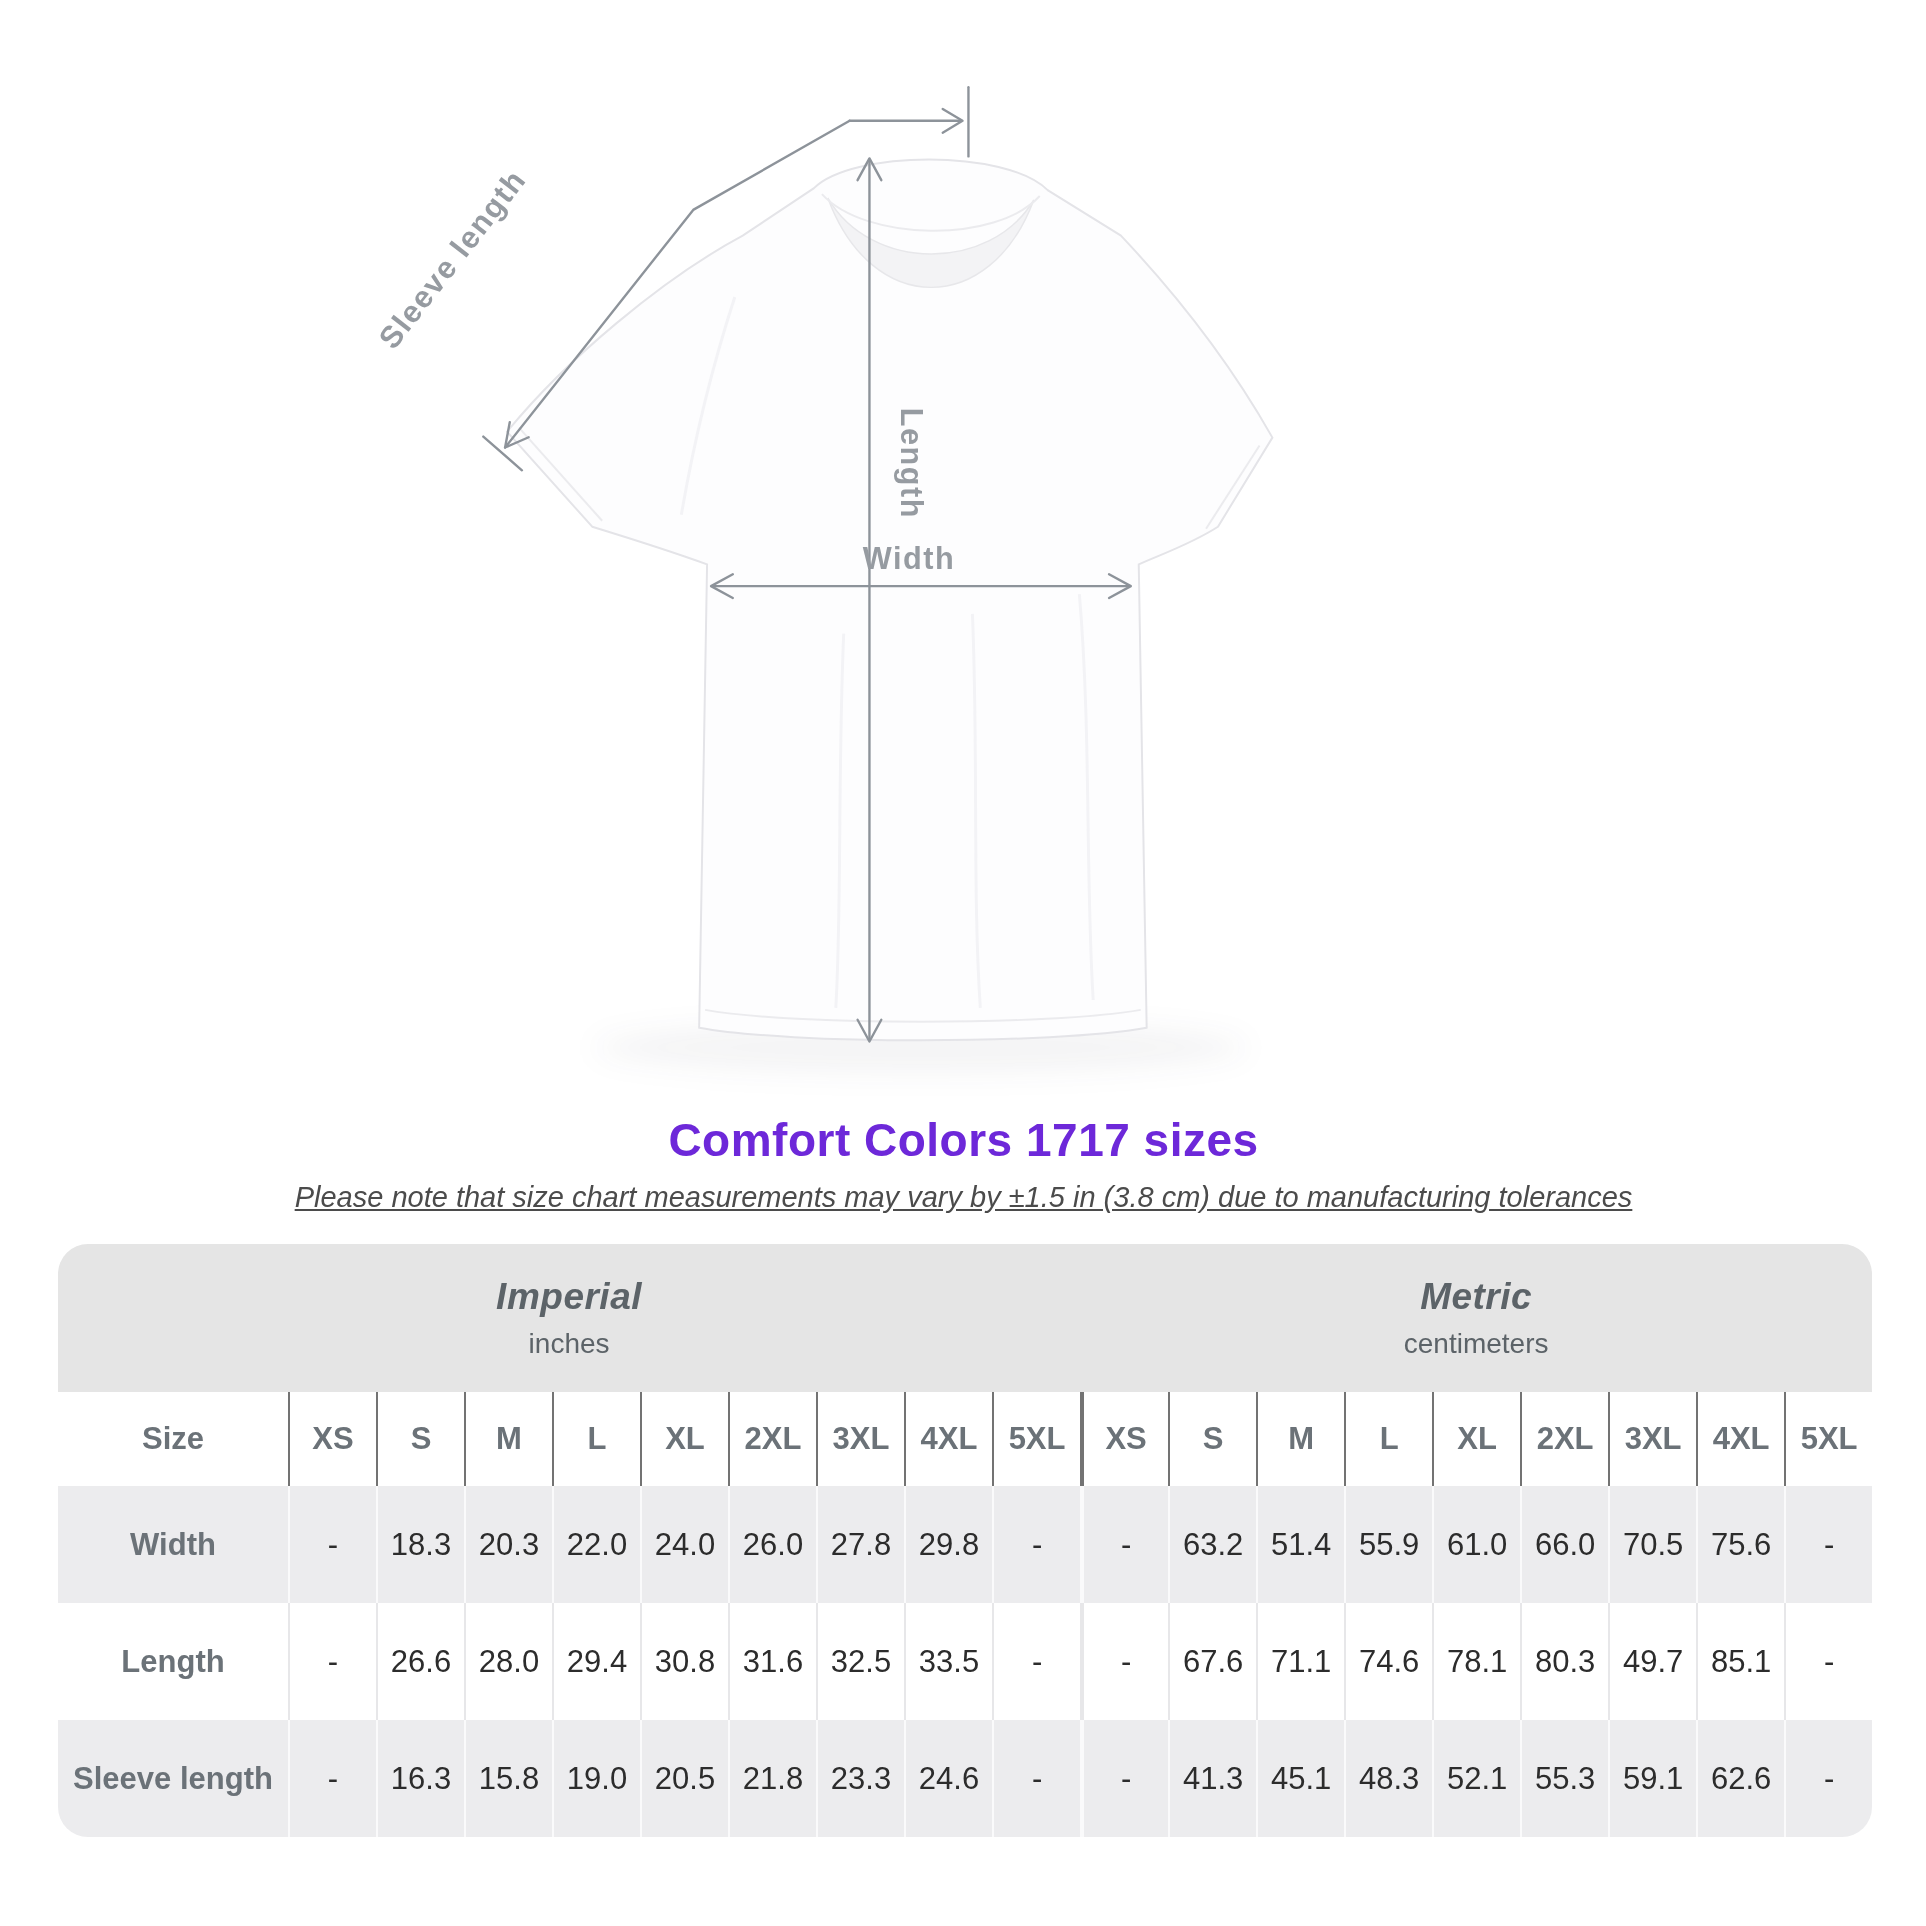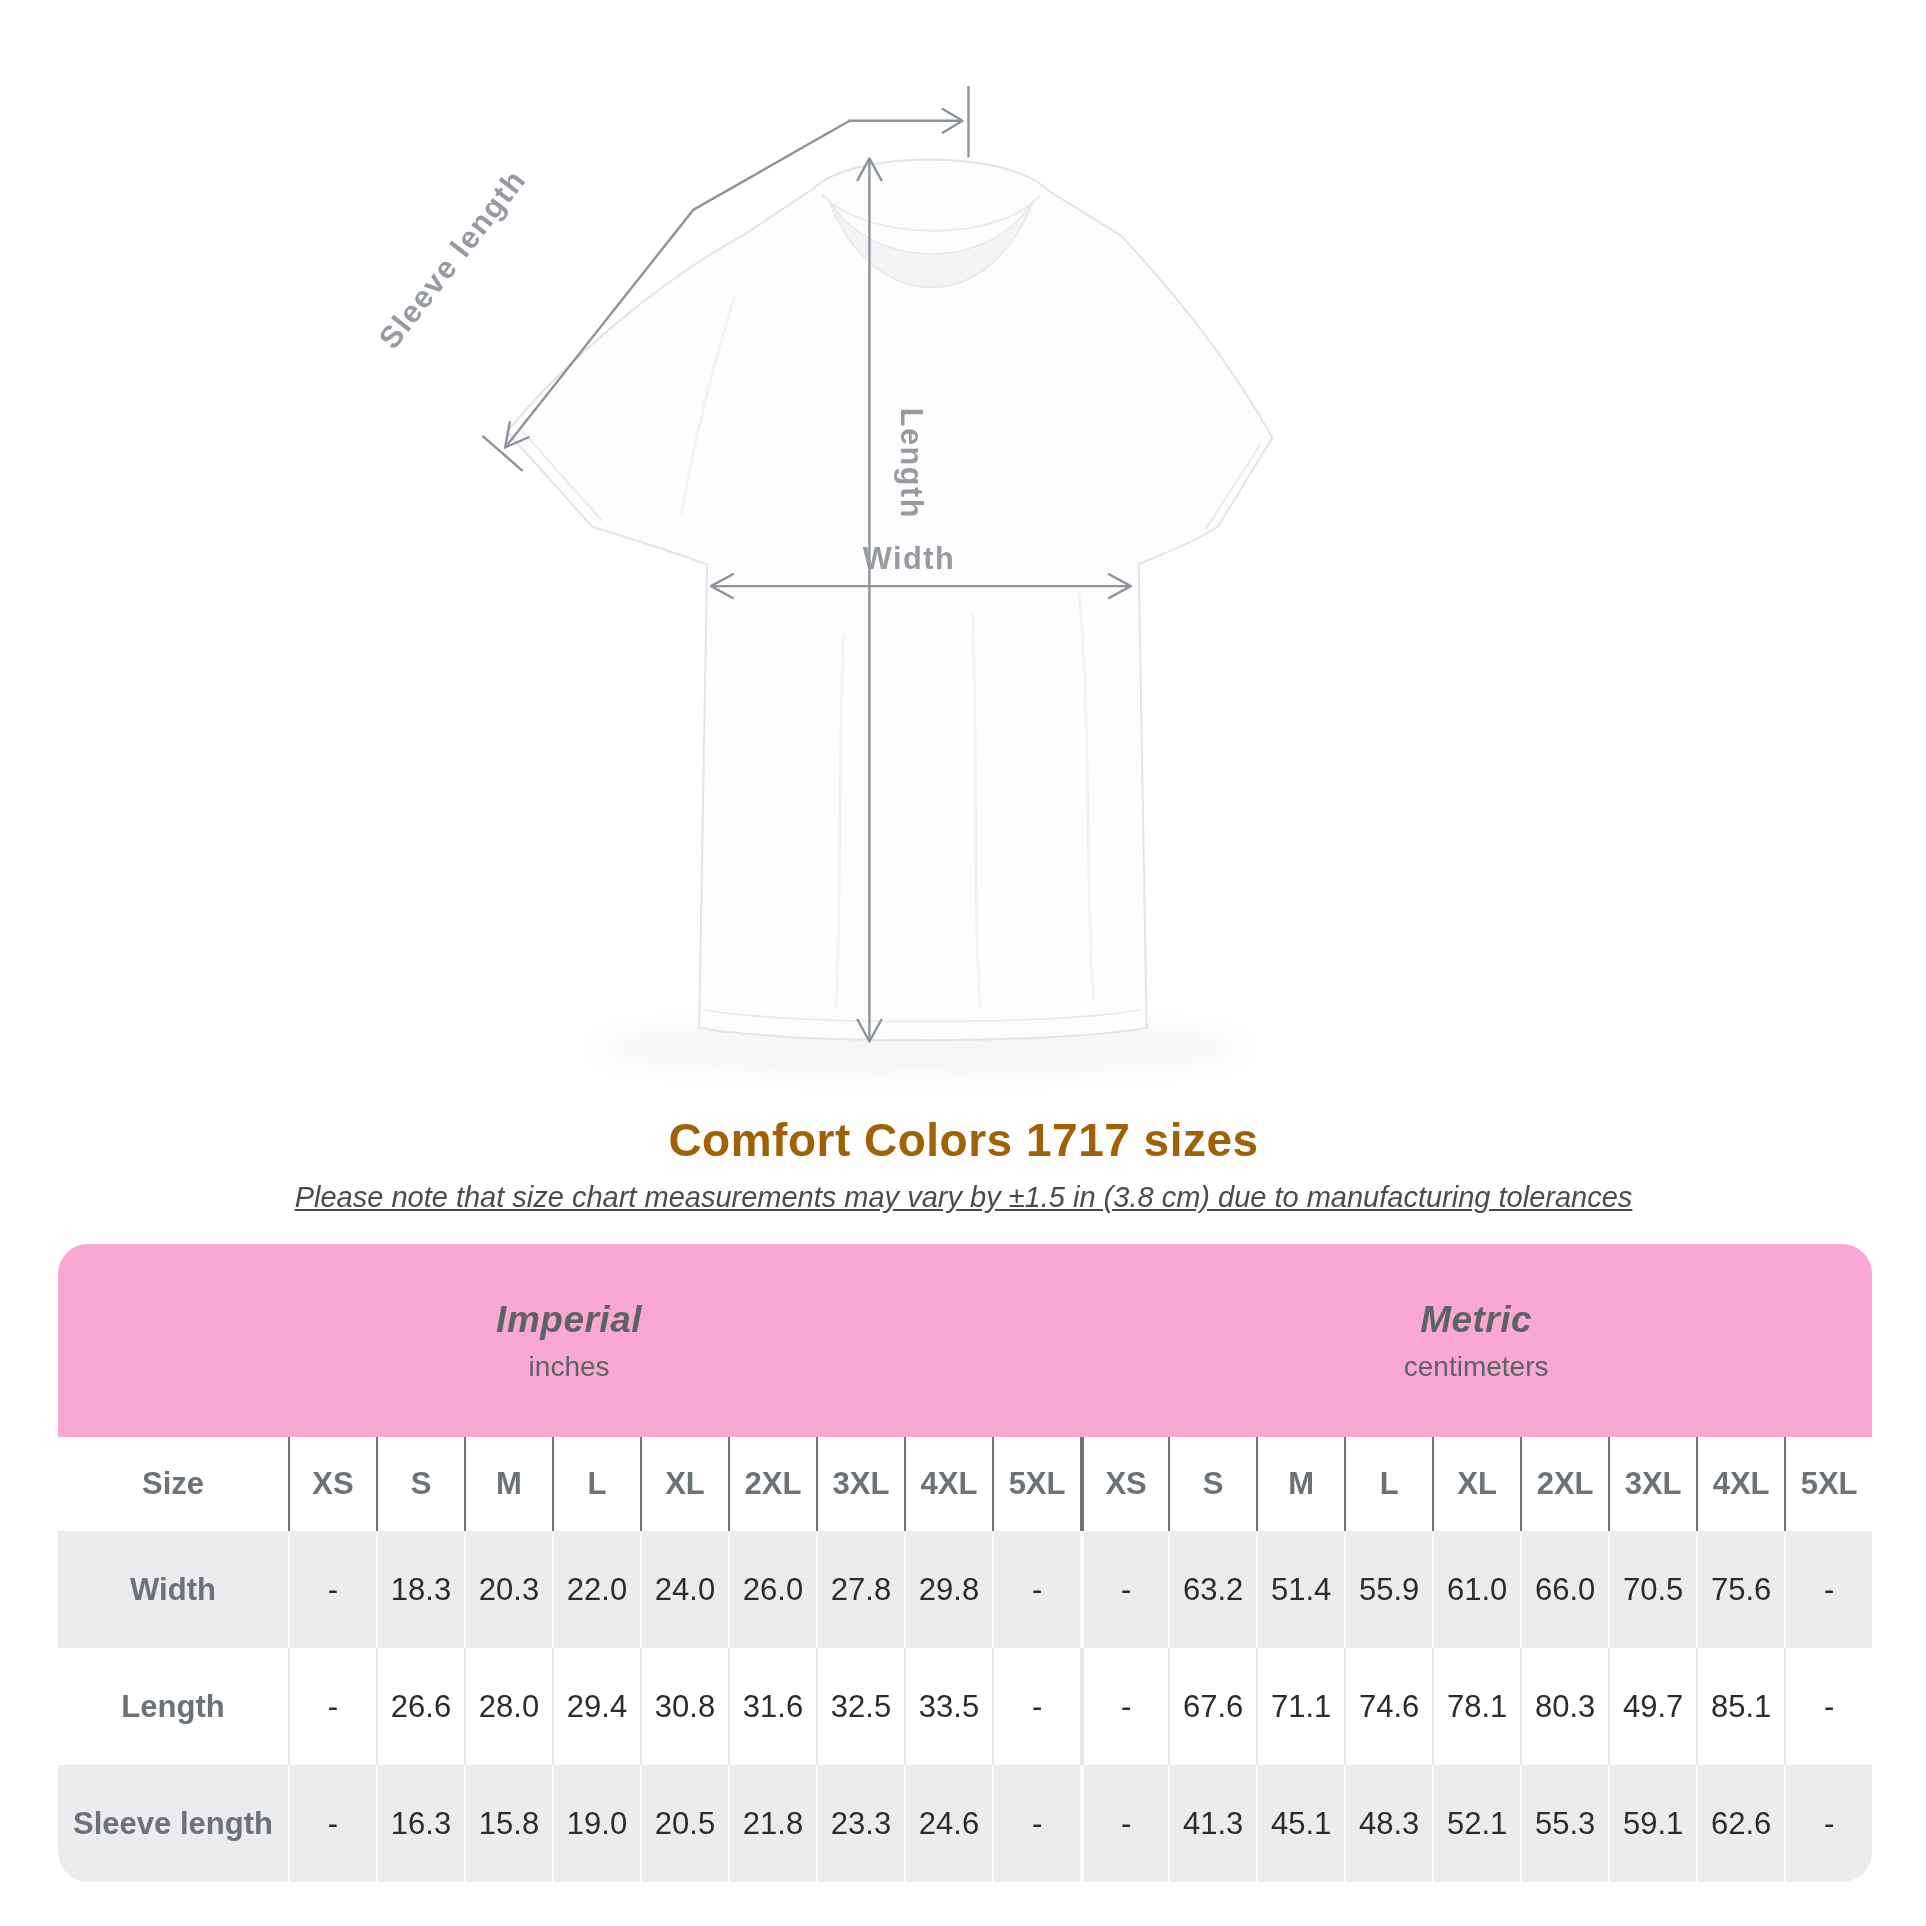--- a/index.html
+++ b/index.html
@@ -11,28 +11,28 @@
   .shirt-main{fill:#fdfdfe;stroke:#e4e4e8;stroke-width:2;}
   .shirt-shadow{filter:blur(14px);}
   .detail{fill:none;stroke:#ebebee;stroke-width:2;}
   .fold{fill:none;stroke:#f3f3f6;stroke-width:3;}
   .neck-open{fill:#f3f3f5;stroke:#e7e7ea;stroke-width:1.5;}
   .ann{fill:none;stroke:#8d939a;stroke-width:2.4;stroke-linecap:round;stroke-linejoin:round;}
   .ann-label{fill:#969ba1;font-weight:bold;font-size:31px;letter-spacing:1.5px;}
 
   
   .heading{text-align:center;margin-top:16px;}
-  .title{font-size:46px;font-weight:bold;color:#a16207;margin:0;letter-spacing:0.5px;}
+  .title{font-size:46px;font-weight:bold;color:#6d28d9;margin:0;letter-spacing:0.5px;}
   .subtitle{font-size:29px;font-style:italic;color:#4b4b4b;margin:14px 0 0 0;text-decoration:underline;}
 
   
   table.size-chart{border-collapse:separate;border-spacing:0;table-layout:fixed;width:1810px;margin:30px 0 0 58px;}
   col.c-size{width:230px;}
   col.c-data{width:88px;}
-  .band{background:#f9a8d4;height:193px;vertical-align:middle;padding:0;}
+  .band{background:#e5e5e5;height:148px;vertical-align:middle;padding:0;}
   .band-l{border-top-left-radius:30px;}
   .band-r{border-top-right-radius:30px;}
   .band-title{font-size:37px;font-weight:bold;font-style:italic;color:#5c6368;letter-spacing:0.5px;}
   .band-unit{font-size:28px;color:#5c6368;margin-top:10px;font-weight:400;}
   .size-chart th,.size-chart td{text-align:center;vertical-align:middle;padding:0;}
   tr.head-row th{height:94px;background:#ffffff;font-size:31px;font-weight:bold;color:#6b7278;}
   tr.data-row td{height:117px;font-size:31px;color:#2c2c2c;font-weight:400;}
   tr.data-row td.rowhead{font-weight:bold;color:#6b7278;}
   tr.row-white{background:#ffffff;}
   tr.row-gray td{background:#ececee;}

